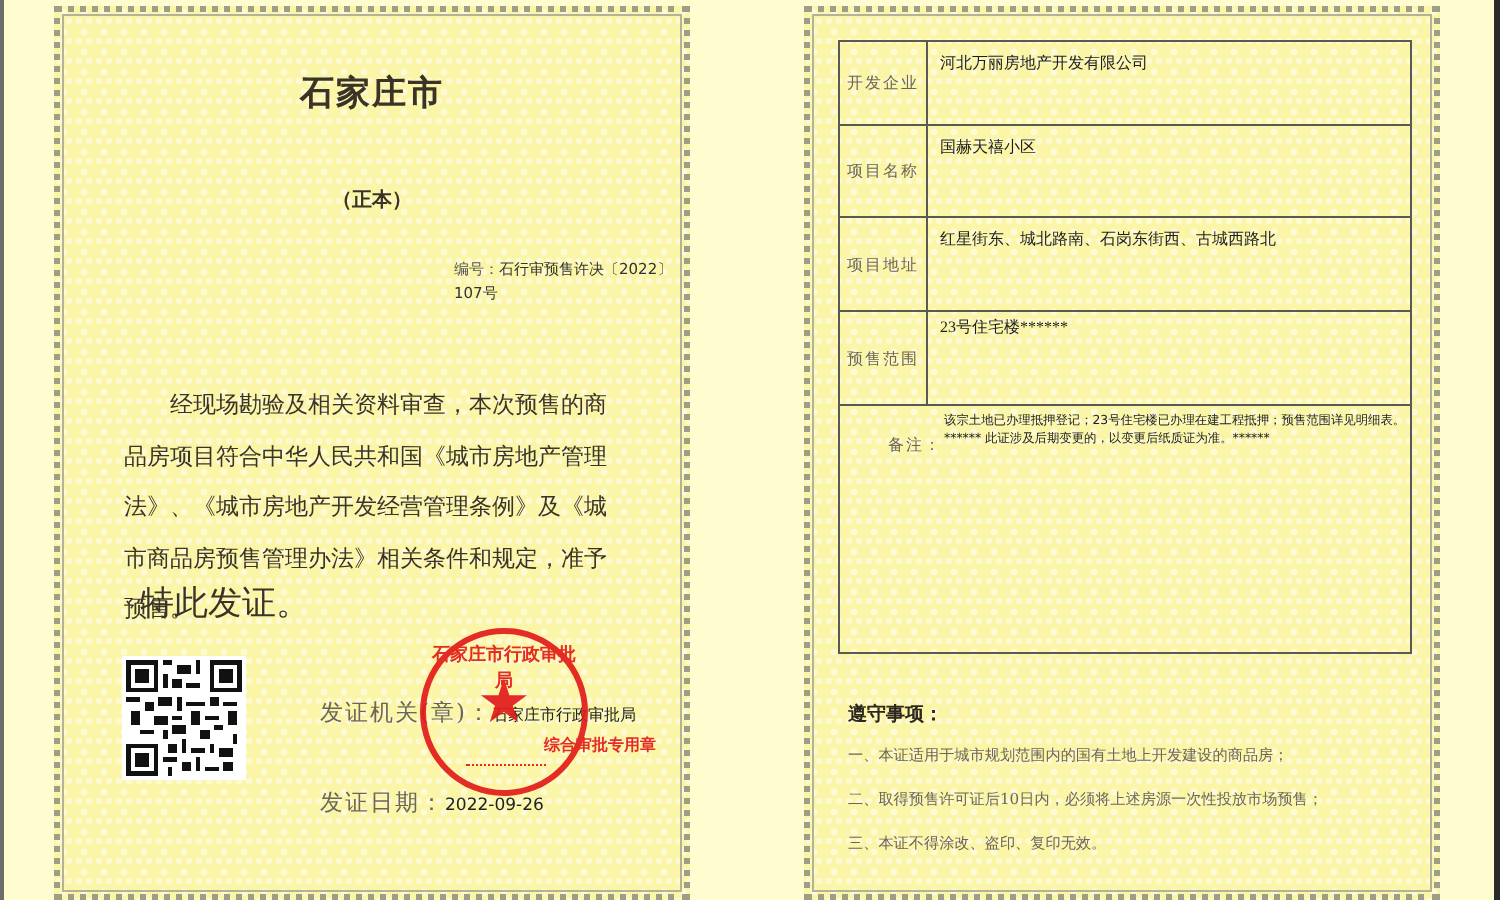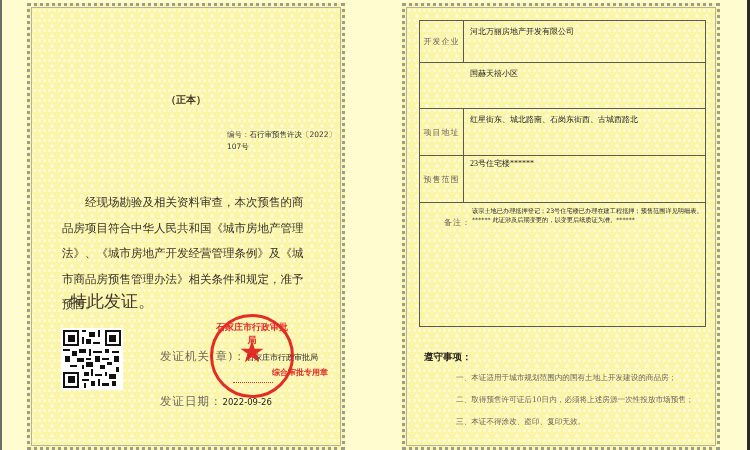--- a/index.html
+++ b/index.html
@@ -57,30 +57,31 @@
 
   
   .tbl { position:absolute; left:17px; top:17px; width:287px; height:307px; border:1px solid #5a5a52; box-sizing:border-box; }
   .row { position:absolute; left:0; width:100%; border-bottom:1px solid #5a5a52; box-sizing:border-box; }
   .row .lbl { position:absolute; left:0; top:0; width:44px; height:100%; border-right:1px solid #5a5a52; box-sizing:border-box; display:flex; align-items:center; justify-content:center; font-size:8px; color:#6c665a; letter-spacing:1px; }
   .row .val { position:absolute; left:50px; top:5px; right:4px; font-family:Liberation Serif, serif; font-size:8px; color:#1e1e1e; }
   .remark { position:absolute; left:16px; top:182px; width:100%; height:125px; }
   .remark .lbl { position:absolute; left:8px; top:14px; font-size:8px; color:#6c665a; letter-spacing:1px; }
   .remark .val { position:absolute; left:36px; top:3px; width:245px; font-family:"DejaVu Sans", sans-serif; font-size:6.2px; line-height:9px; color:#1e1e1e; }
   .notes-title { position:absolute; left:22px; top:348px; font-size:9.5px; font-weight:bold; color:#2c2820; }
-  .notes { position:absolute; left:22px; top:370px; width:290px; font-size:7.6px; color:#6c665a;margin-left:32px; }
+  .notes { position:absolute; left:22px; top:370px; width:290px; font-size:7.6px; color:#6c665a; }
   .notes div { height:22px; }
 </style>
 </head>
 <body>
 
 <div class="edge-left"></div>
 <div class="edge-right"></div>
 
 <div class="page" id="left-page">
+  <div class="title1">石家庄市</div>
   <div class="title3">（正本）</div>
 
   <div class="serial">
     <span class="lbl">编号：</span><span>石行审预售许决〔2022〕107号</span>
   </div>
 
   <div class="body-text">
     <p class="indent">经现场勘验及相关资料审查，本次预售的商品房项目符合中华人民共和国《城市房地产管理法》、《城市房地产开发经营管理条例》及《城市商品房预售管理办法》相关条件和规定，准予预售。</p>
   </div>
   <div class="closing">特此发证。</div>
@@ -154,20 +155,21 @@
   </div>
 </div>
 
 <div class="page" id="right-page">
   <div class="tbl">
     <div class="row" style="top:0;height:42px;">
       <div class="lbl">开发企业</div>
       <div class="val">河北万丽房地产开发有限公司</div>
     </div>
     <div class="row" style="top:42px;height:46px;">
+      <div class="lbl">项目名称</div>
       <div class="val">国赫天禧小区</div>
     </div>
     <div class="row" style="top:88px;height:47px;">
       <div class="lbl">项目地址</div>
       <div class="val">红星街东、城北路南、石岗东街西、古城西路北</div>
     </div>
     <div class="row" style="top:135px;height:47px;">
       <div class="lbl">预售范围</div>
       <div class="val" style="top:2px;">23号住宅楼******</div>
     </div>

